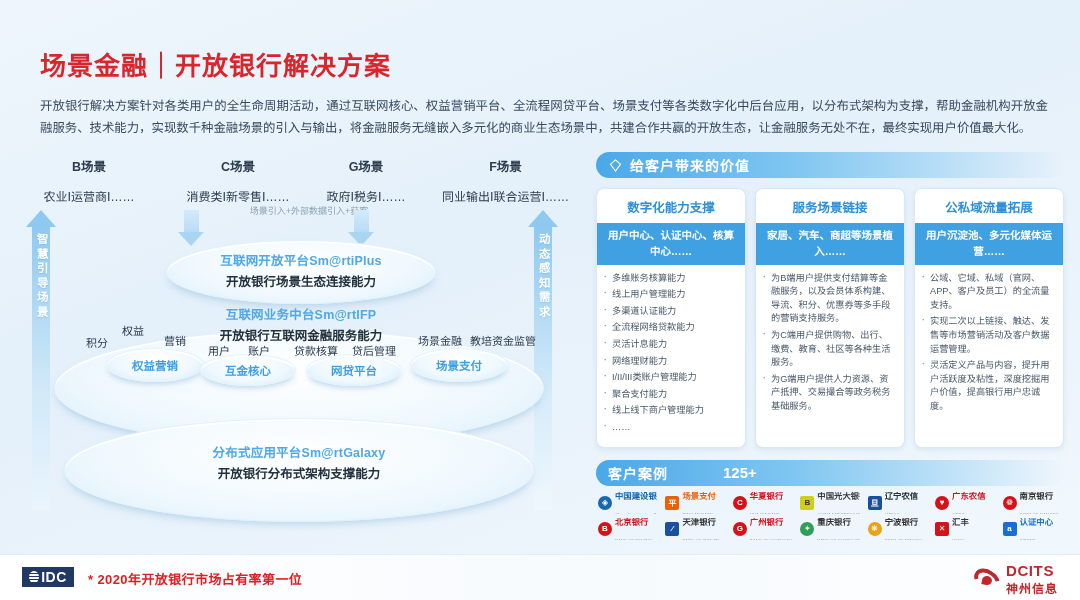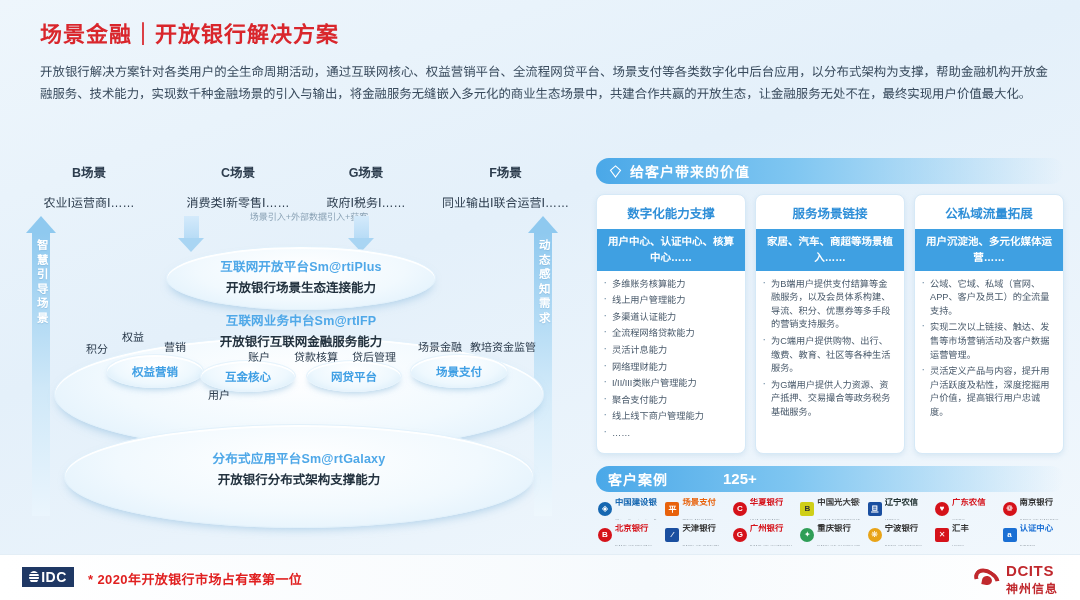--- a/index.html
+++ b/index.html
@@ -8,30 +8,30 @@
     font-family: "Liberation Sans", "DejaVu Sans", sans-serif;
   }
   body {
     background: linear-gradient(160deg, #eef6fc 0%, #e4f0fa 40%, #f2f8fd 100%);
     position: relative;
   }
 
   
   #header { padding: 22px 34px 0 40px; }
   #page-title {
-    color: #d9262c; font-size: 22px; font-weight: bold;
-    letter-spacing: 1px; line-height: 1.2;
+    color: #d9262c; font-size: 26px; font-weight: bold;
+    letter-spacing: 1px; line-height: 1.2; margin-top: 29px;
   }
   #intro {
     margin-top: 14px; font-size: 12.4px; color: #384a5c;
     line-height: 1.72; text-align: justify; width: 1008px;
   }
 
   
-  #main { position: absolute; top: 158px; left: 0; width: 892px; height: 400px; }
+  #main { position: absolute; top: 152px; left: 0; width: 892px; height: 400px; }
 
   
   #diagram {
     position: absolute; left: 18px; top: 0; width: 562px; height: 400px;
   }
   .scene-col { position: absolute; text-align: center; }
   .scene-title { font-size: 12.5px; color: #2d3d4e; font-weight: 600; }
   .scene-sub { font-size: 12px; color: #2d3d4e; margin-top: 12px; white-space: nowrap; }
 
   .side-arrow { position: absolute; width: 30px; top: 58px; height: 300px; }
@@ -254,21 +254,21 @@
     </div>
 
     <div class="pill" style="left:88px; top:196px; width:98px; height:34px;"></div>
     <div class="pill-name" style="left:88px; top:205px; width:98px;">权益营销</div>
     <div class="cap-word" style="left:68px; top:182px;">积分</div>
     <div class="cap-word" style="left:104px; top:170px;">权益</div>
     <div class="cap-word" style="left:146px; top:180px;">营销</div>
 
     <div class="pill" style="left:182px; top:202px; width:96px; height:32px;"></div>
     <div class="pill-name" style="left:182px; top:210px; width:96px;">互金核心</div>
-    <div class="cap-word" style="left:190px; top:190px;margin-top:38px;">用户</div>
+    <div class="cap-word" style="left:190px; top:190px;">用户</div>
     <div class="cap-word" style="left:230px; top:190px;">账户</div>
 
     <div class="pill" style="left:288px; top:202px; width:96px; height:32px;"></div>
     <div class="pill-name" style="left:288px; top:210px; width:96px;">网贷平台</div>
     <div class="cap-word" style="left:276px; top:190px;">贷款核算</div>
     <div class="cap-word" style="left:334px; top:190px;">贷后管理</div>
 
     <div class="pill" style="left:392px; top:196px; width:98px; height:34px;"></div>
     <div class="pill-name" style="left:392px; top:205px; width:98px;">场景支付</div>
     <div class="cap-word" style="left:400px; top:180px;">场景金融</div>

